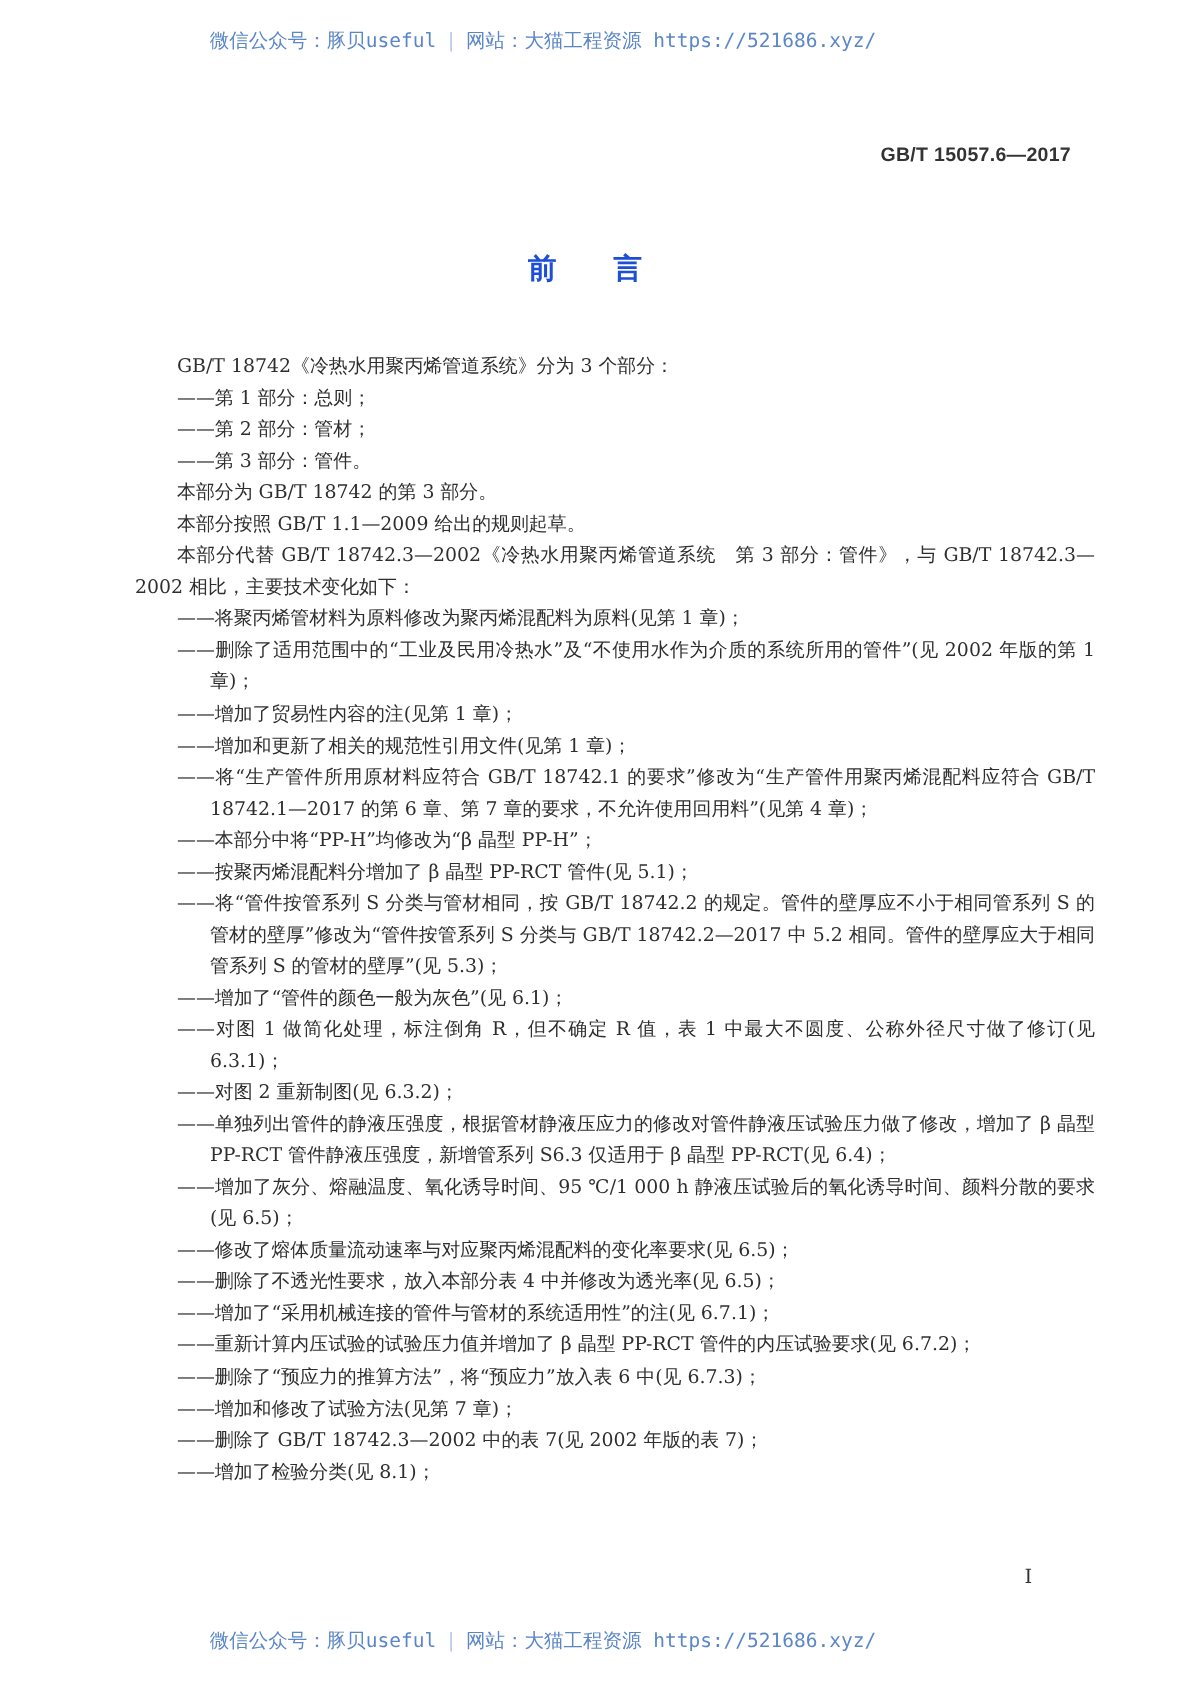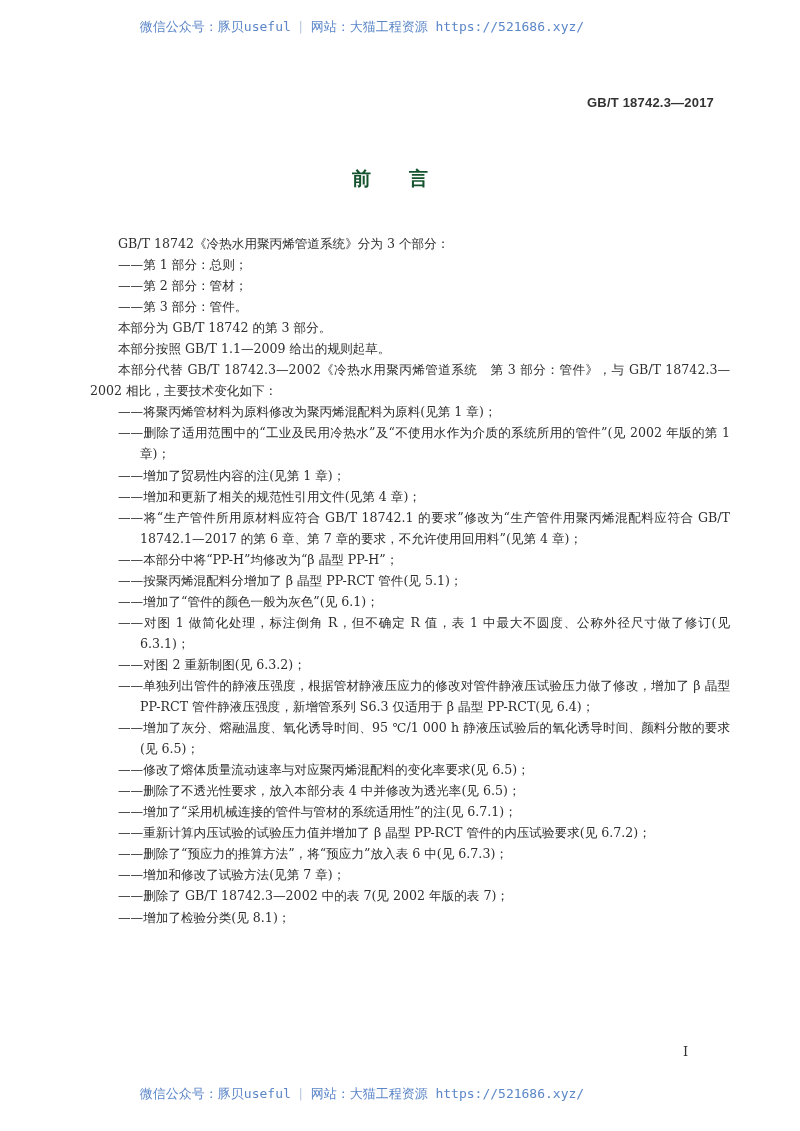--- a/index.html
+++ b/index.html
@@ -44,21 +44,21 @@
     }
     .page-title {
       position: absolute;
       top: 166px;
       left: 0;
       width: 800px;
       text-align: center;
       font-family: "DejaVu Sans", "Liberation Sans", sans-serif;
       font-size: 19px;
       font-weight: bold;
-      color: #14532d;
+      color: #1d4ed8;
       letter-spacing: 38px;
       padding-left: 18px;
       box-sizing: border-box;
     }
     .content {
       position: absolute;
       top: 233px;
       left: 90px;
       width: 640px;
       font-size: 12.6px;
@@ -85,45 +85,46 @@
       color: #333;
     }
   </style>
 </head>
 <body>
 
 <div class="watermark top">
   <span>微信公众号：豚贝useful</span><span class="sep">|</span><span>网站：大猫工程资源 https://521686.xyz/</span>
 </div>
 
-<div class="std-number">GB/T 18742.3—2017</div>
+<div class="std-number">GB/T 15057.6—2017</div>
 
 <div class="page-title">前言</div>
 
 <div class="content">
   <p class="para">GB/T 18742《冷热水用聚丙烯管道系统》分为 3 个部分：</p>
 
   <div>
     <p class="item">——第 1 部分：总则；</p>
     <p class="item">——第 2 部分：管材；</p>
     <p class="item">——第 3 部分：管件。</p>
   </div>
 
   <p class="para">本部分为 GB/T 18742 的第 3 部分。</p>
   <p class="para">本部分按照 GB/T 1.1—2009 给出的规则起草。</p>
   <p class="para">本部分代替 GB/T 18742.3—2002《冷热水用聚丙烯管道系统　第 3 部分：管件》，与 GB/T 18742.3—2002 相比，主要技术变化如下：</p>
 
   <div>
     <p class="item">——将聚丙烯管材料为原料修改为聚丙烯混配料为原料(见第 1 章)；</p>
     <p class="item">——删除了适用范围中的“工业及民用冷热水”及“不使用水作为介质的系统所用的管件”(见 2002 年版的第 1 章)；</p>
     <p class="item">——增加了贸易性内容的注(见第 1 章)；</p>
-    <p class="item">——增加和更新了相关的规范性引用文件(见第 4 章)；</p>
+    <p class="item">——增加和更新了相关的规范性引用文件(见第 1 章)；</p>
     <p class="item">——将“生产管件所用原材料应符合 GB/T 18742.1 的要求”修改为“生产管件用聚丙烯混配料应符合 GB/T 18742.1—2017 的第 6 章、第 7 章的要求，不允许使用回用料”(见第 4 章)；</p>
     <p class="item">——本部分中将“PP-H”均修改为“β 晶型 PP-H”；</p>
     <p class="item">——按聚丙烯混配料分增加了 β 晶型 PP-RCT 管件(见 5.1)；</p>
+    <p class="item">——将“管件按管系列 S 分类与管材相同，按 GB/T 18742.2 的规定。管件的壁厚应不小于相同管系列 S 的管材的壁厚”修改为“管件按管系列 S 分类与 GB/T 18742.2—2017 中 5.2 相同。管件的壁厚应大于相同管系列 S 的管材的壁厚”(见 5.3)；</p>
     <p class="item">——增加了“管件的颜色一般为灰色”(见 6.1)；</p>
     <p class="item">——对图 1 做简化处理，标注倒角 R，但不确定 R 值，表 1 中最大不圆度、公称外径尺寸做了修订(见 6.3.1)；</p>
     <p class="item">——对图 2 重新制图(见 6.3.2)；</p>
     <p class="item">——单独列出管件的静液压强度，根据管材静液压应力的修改对管件静液压试验压力做了修改，增加了 β 晶型 PP-RCT 管件静液压强度，新增管系列 S6.3 仅适用于 β 晶型 PP-RCT(见 6.4)；</p>
     <p class="item">——增加了灰分、熔融温度、氧化诱导时间、95 ℃/1 000 h 静液压试验后的氧化诱导时间、颜料分散的要求(见 6.5)；</p>
     <p class="item">——修改了熔体质量流动速率与对应聚丙烯混配料的变化率要求(见 6.5)；</p>
     <p class="item">——删除了不透光性要求，放入本部分表 4 中并修改为透光率(见 6.5)；</p>
     <p class="item">——增加了“采用机械连接的管件与管材的系统适用性”的注(见 6.7.1)；</p>
     <p class="item">——重新计算内压试验的试验压力值并增加了 β 晶型 PP-RCT 管件的内压试验要求(见 6.7.2)；</p>
     <p class="item">——删除了“预应力的推算方法”，将“预应力”放入表 6 中(见 6.7.3)；</p>

